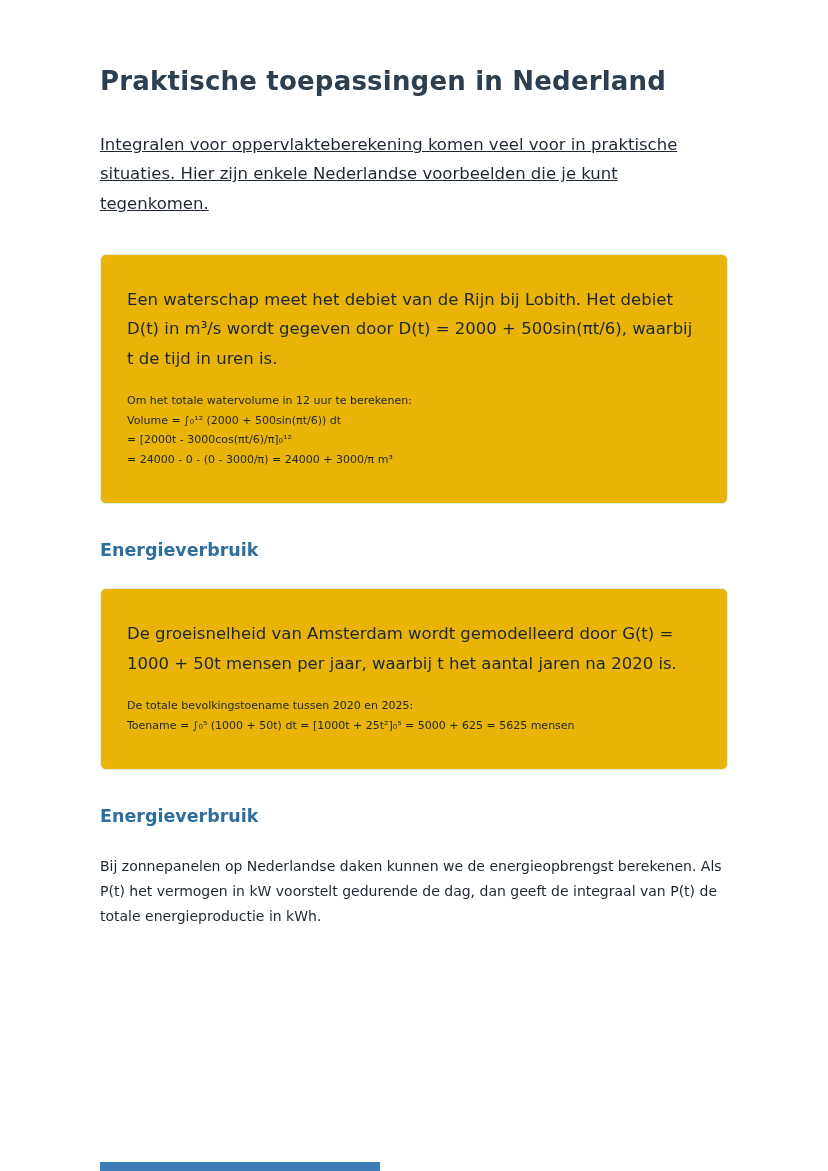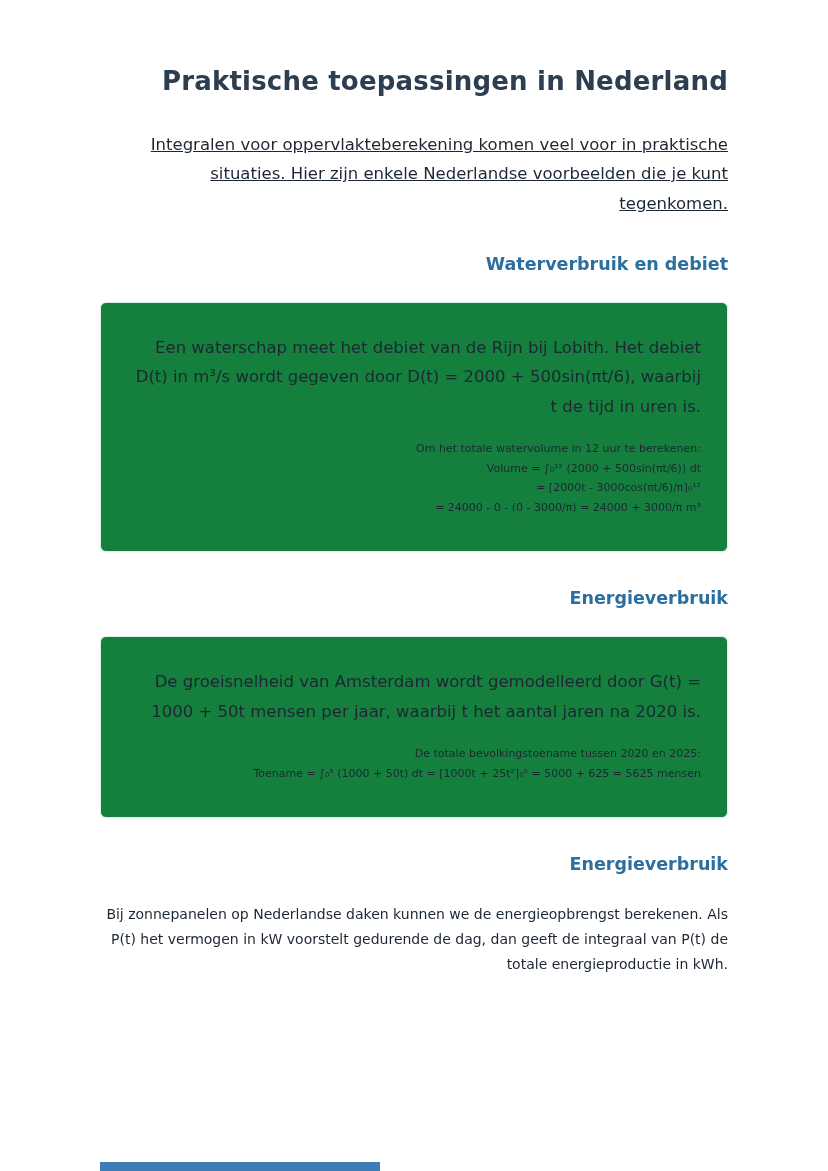--- a/index.html
+++ b/index.html
@@ -8,21 +8,20 @@
     width: 828px;
     height: 1171px;
     position: relative;
     overflow: hidden;
     background: #ffffff;
     font-family: "DejaVu Sans", "Liberation Sans", sans-serif;
     color: #1d2733;
   }
   .content {
     padding: 66px 100px 0 100px;
-    text-align: right;
   }
   .page-title {
     font-size: 26px;
     font-weight: bold;
     color: #2c3e50;
     margin: 0 0 34px 0;
     letter-spacing: 0.2px;
   }
   .intro-paragraph {
     font-size: 16.5px;
@@ -30,21 +29,21 @@
     margin: 0 0 36px 0;
     text-decoration: underline;
   }
   .section-heading {
     font-size: 17.5px;
     font-weight: bold;
     color: #2c6e9e;
     margin: 0 0 28px 0;
   }
   .example-box {
-    background: #15803d;
+    background: #eab308;
     border: 1px solid #dcf2e5;
     border-radius: 6px;
     padding: 30px 26px 34px 26px;
     margin: 0 0 36px 0;
   }
   .box-intro {
     font-size: 16.5px;
     line-height: 1.78;
     margin: 0 0 18px 0;
   }
@@ -70,21 +69,20 @@
 </style>
 </head>
 <body>
 
 <div class="content">
 
   <h1 class="page-title">Praktische toepassingen in Nederland</h1>
 
   <p class="intro-paragraph">Integralen voor oppervlakteberekening komen veel voor in praktische situaties. Hier zijn enkele Nederlandse voorbeelden die je kunt tegenkomen.</p>
 
-  <h2 class="section-heading">Waterverbruik en debiet</h2>
 
   <div class="example-box">
     <p class="box-intro">Een waterschap meet het debiet van de Rijn bij Lobith. Het debiet D(t) in m³/s wordt gegeven door D(t) = 2000 + 500sin(πt/6), waarbij t de tijd in uren is.</p>
     <div class="formula-block">
       <div class="formula-line">Om het totale watervolume in 12 uur te berekenen:</div>
       <div class="formula-line">Volume = ∫₀¹² (2000 + 500sin(πt/6)) dt</div>
       <div class="formula-line">= [2000t - 3000cos(πt/6)/π]₀¹²</div>
       <div class="formula-line">= 24000 - 0 - (0 - 3000/π) = 24000 + 3000/π m³</div>
     </div>
   </div>

